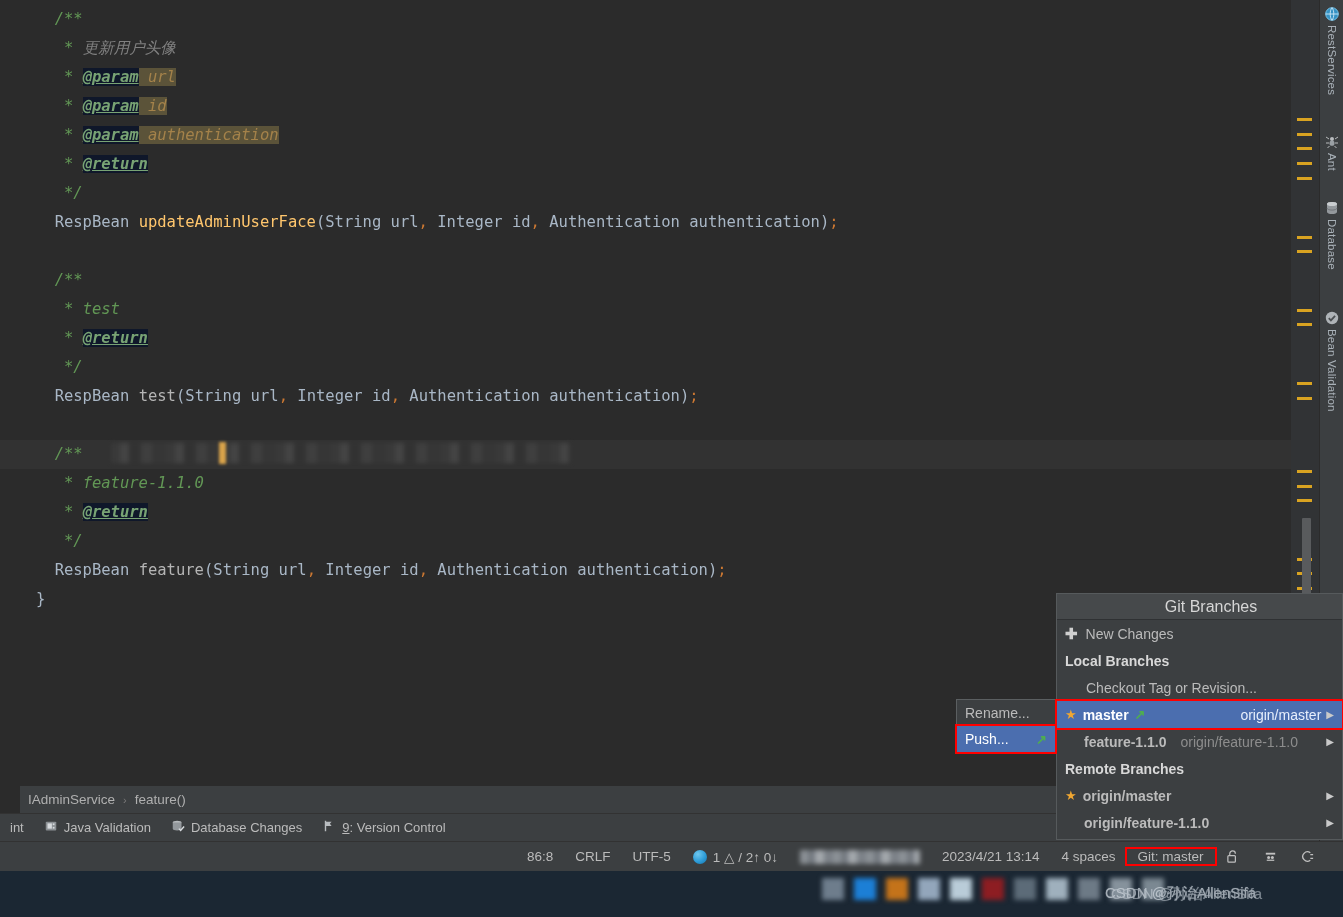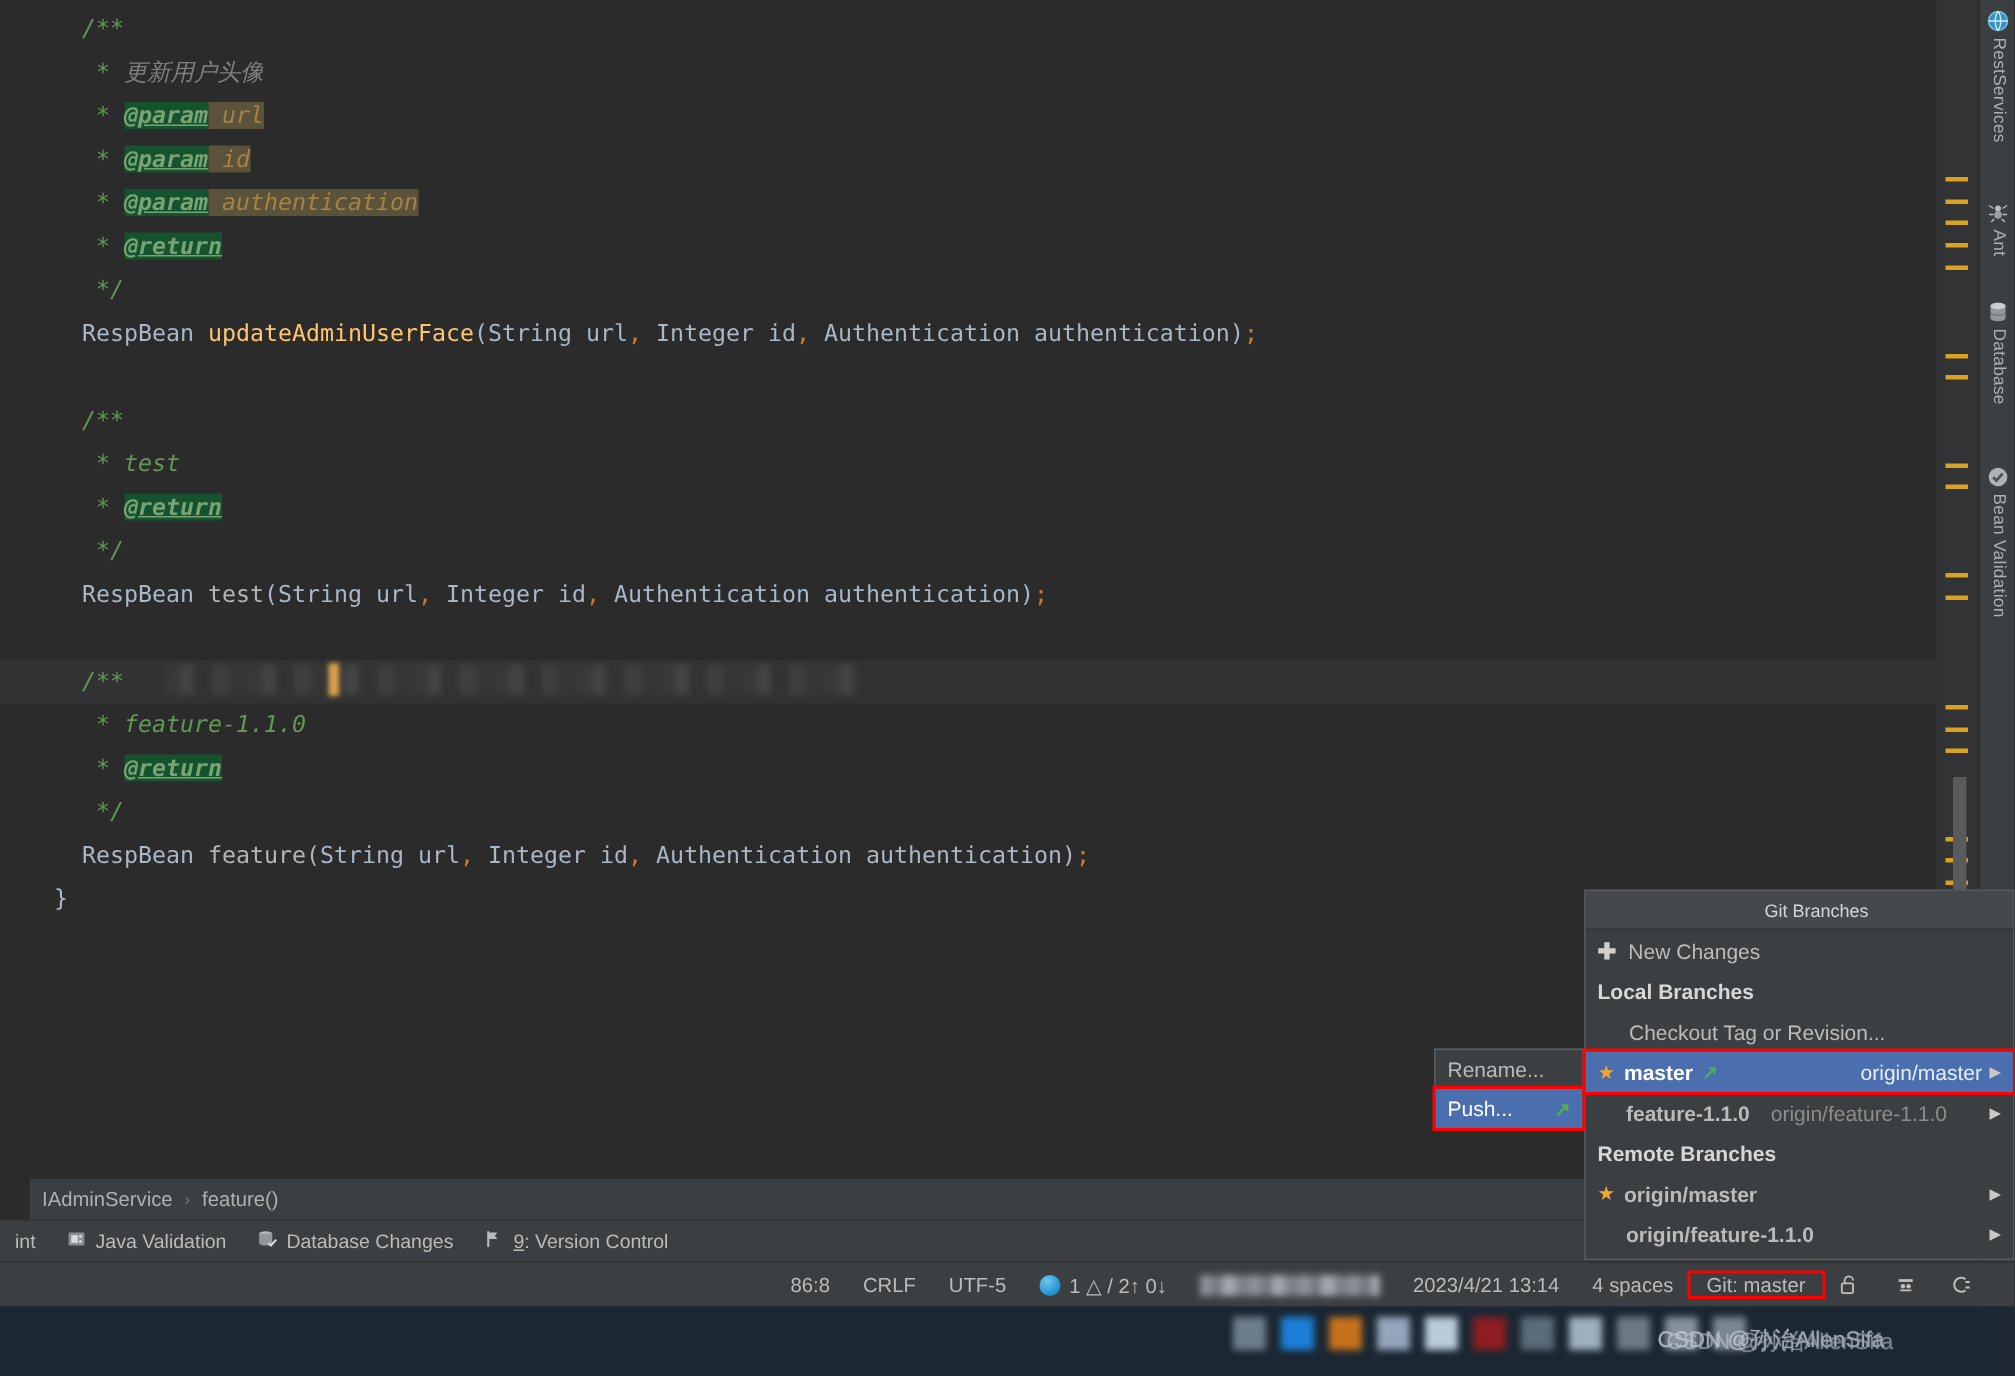--- a/index.html
+++ b/index.html
@@ -21,21 +21,21 @@
     line-height: 29px;
     color: #a9b7c6;
     overflow: hidden;
     white-space: pre;
   }
   .ln { position: absolute; left: 0; width: 1291px; height: 29px; padding-left: 0px; }
   .ln-hl { background: #323232; }
   .cmt { color: #629755; font-style: italic; }
   .cmt-plain { color: #808080; font-style: italic; }
   .tag { color: #78a374; font-style: italic; font-weight: bold; text-decoration: underline; }
-  .tagsel { background: #14532d; text-decoration: underline; }
+  .tagsel { background: #0f172a; text-decoration: underline; }
   .pname { color: #a4824a; font-style: italic; }
   .pnamesel { background: #5b5339; }
   .type { color: #a9b7c6; }
   .meth { color: #ffc66d; }
   .methg { color: #b5b5b5; }
   .punc { color: #a9b7c6; }
   .comma { color: #cc7832; }
   .param { color: #a9b7c6; }
   .brace { color: #a9b7c6; }
 
@@ -145,21 +145,21 @@
   
   #gitpopup {
     position: absolute; left: 1056px; top: 593px;
     width: 287px; height: 247px;
     background: #3c3f41;
     border: 1px solid #565a5c;
     font-size: 14px; color: #bbbbbb;
   }
   #gp-title {
     height: 26px; line-height: 26px; text-align: center;
-    color: #d6d6d6; font-size: 12px;
+    color: #d6d6d6; font-size: 16px;
     background: #46494b;
     border-bottom: 1px solid #2f3133;
     padding-left: 23px;
   }
   .gp-row {
     height: 27px; display: flex; align-items: center;
     padding: 0 8px; gap: 6px; white-space: nowrap;
   }
   .gp-head { font-weight: bold; color: #d8d8d8; }
   .gp-sel { background: #4b6eaf; color: #ffffff; }

